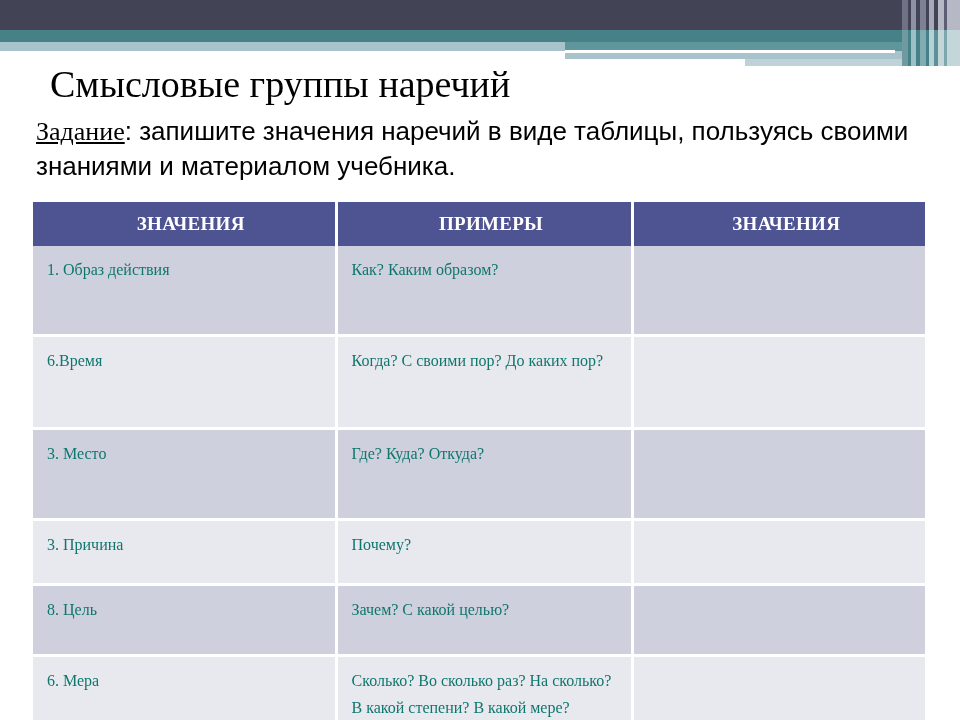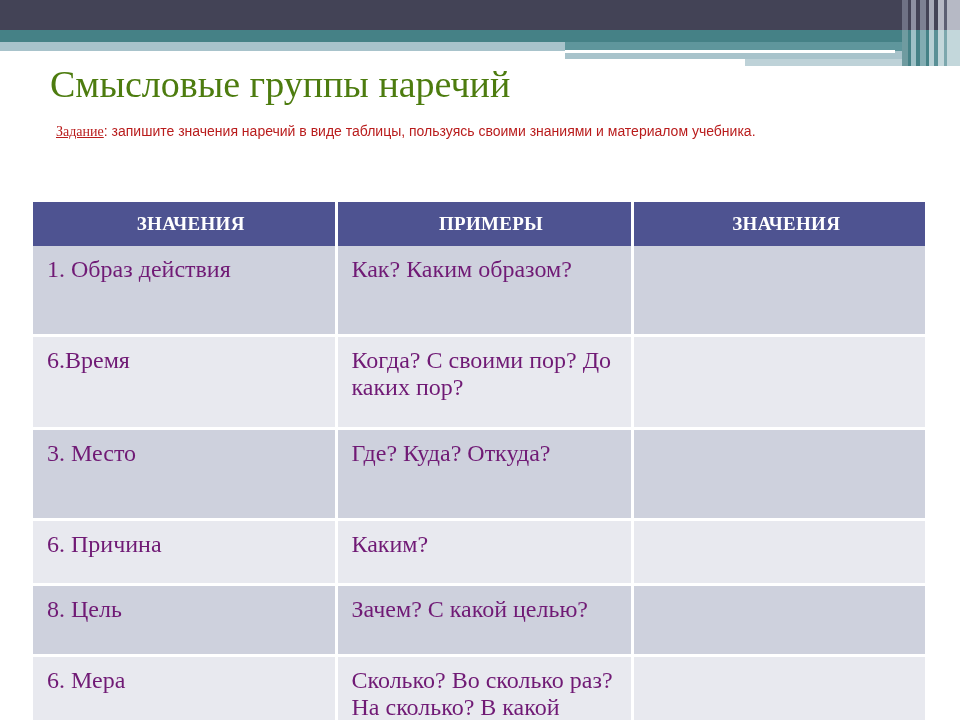--- a/index.html
+++ b/index.html
@@ -68,32 +68,32 @@
   }
   .vstripe { position: absolute; top: 0; height: 66px; }
 
   
   .title {
     position: absolute;
     left: 50px; top: 62px;
     font-family: "Liberation Serif", serif;
     font-size: 38px;
     font-weight: 400;
-    color: #4d7c0f;
+    color: #000000;
     letter-spacing: 0px;
     white-space: nowrap;
   }
   .body-text {
     position: absolute;
-    left: 56px; top: 114px;
+    left: 36px; top: 114px;
     width: 880px;
     font-family: "Liberation Sans", sans-serif;
-    font-size: 14px;
+    font-size: 26px;
     line-height: 34px;
-    color: #b91c1c;
+    color: #000000;
   }
   .body-text .lead {
     font-family: "Liberation Serif", serif;
     text-decoration: underline;
   }
 
   
   .tbl {
     position: absolute;
     left: 33px; top: 202px;
@@ -113,22 +113,22 @@
     font-weight: 700;
     text-align: center;
     padding: 8px 0 8px 14px;
     height: 28px;
     border-right: 3px solid #ffffff;
     letter-spacing: 0.3px;
   }
   .tbl th:last-child { border-right: none; }
 
   .tbl td {
-    font-size: 24px;
-    color: #701a75;
+    font-size: 16px;
+    color: #0f766e;
     padding: 10px 14px 10px 14px;
     vertical-align: top;
     border-right: 3px solid #ffffff;
     line-height: 27px;
   }
   .tbl td:last-child { border-right: none; }
 
   .tbl tr.r-dark td { background: #ced1dd; }
   .tbl tr.r-light td { background: #e8e9ef; }
   .tbl tbody tr { border-bottom: 3px solid #ffffff; }
@@ -210,22 +210,22 @@
         <td>6.Время</td>
         <td>Когда? С своими пор? До каких пор?</td>
         <td></td>
       </tr>
       <tr class="r-dark h3">
         <td>3. Место</td>
         <td>Где? Куда? Откуда?</td>
         <td></td>
       </tr>
       <tr class="r-light h4">
-        <td>6. Причина</td>
-        <td>Каким?</td>
+        <td>3. Причина</td>
+        <td>Почему?</td>
         <td></td>
       </tr>
       <tr class="r-dark h5">
         <td>8. Цель</td>
         <td>Зачем? С какой целью?</td>
         <td></td>
       </tr>
       <tr class="r-light h6">
         <td>6. Мера</td>
         <td>Сколько? Во сколько раз? На сколько? В какой степени? В какой мере?</td>

